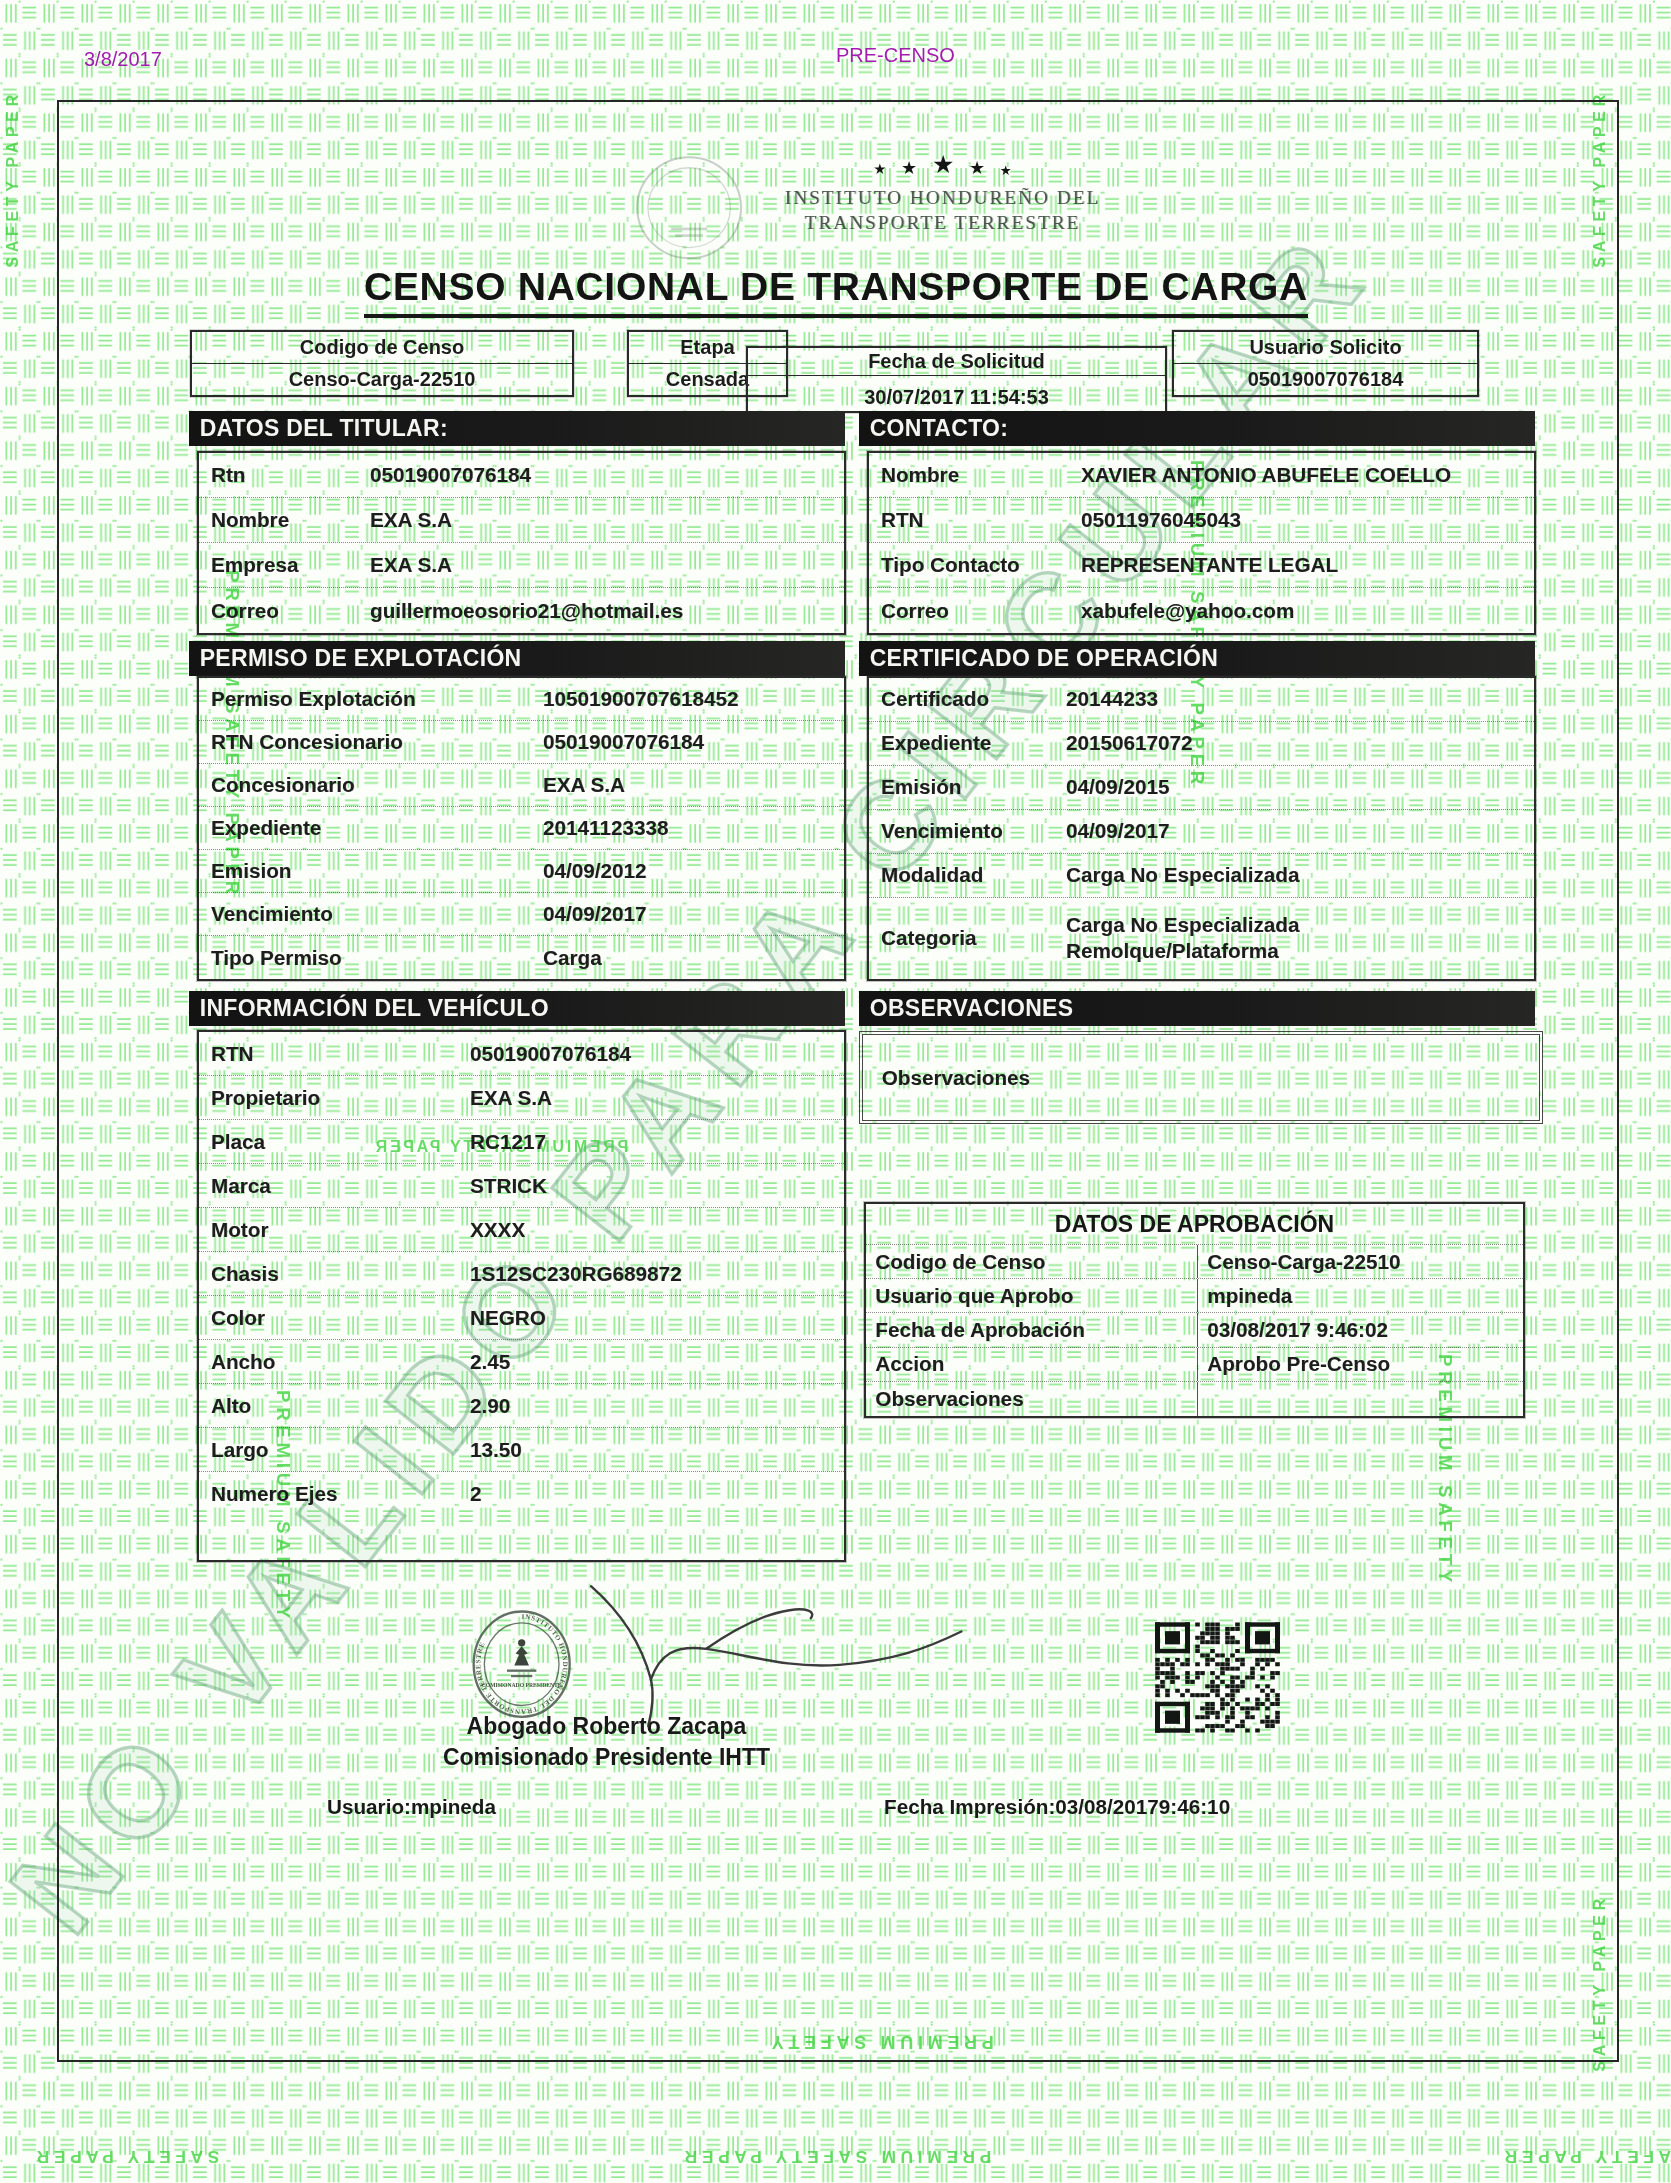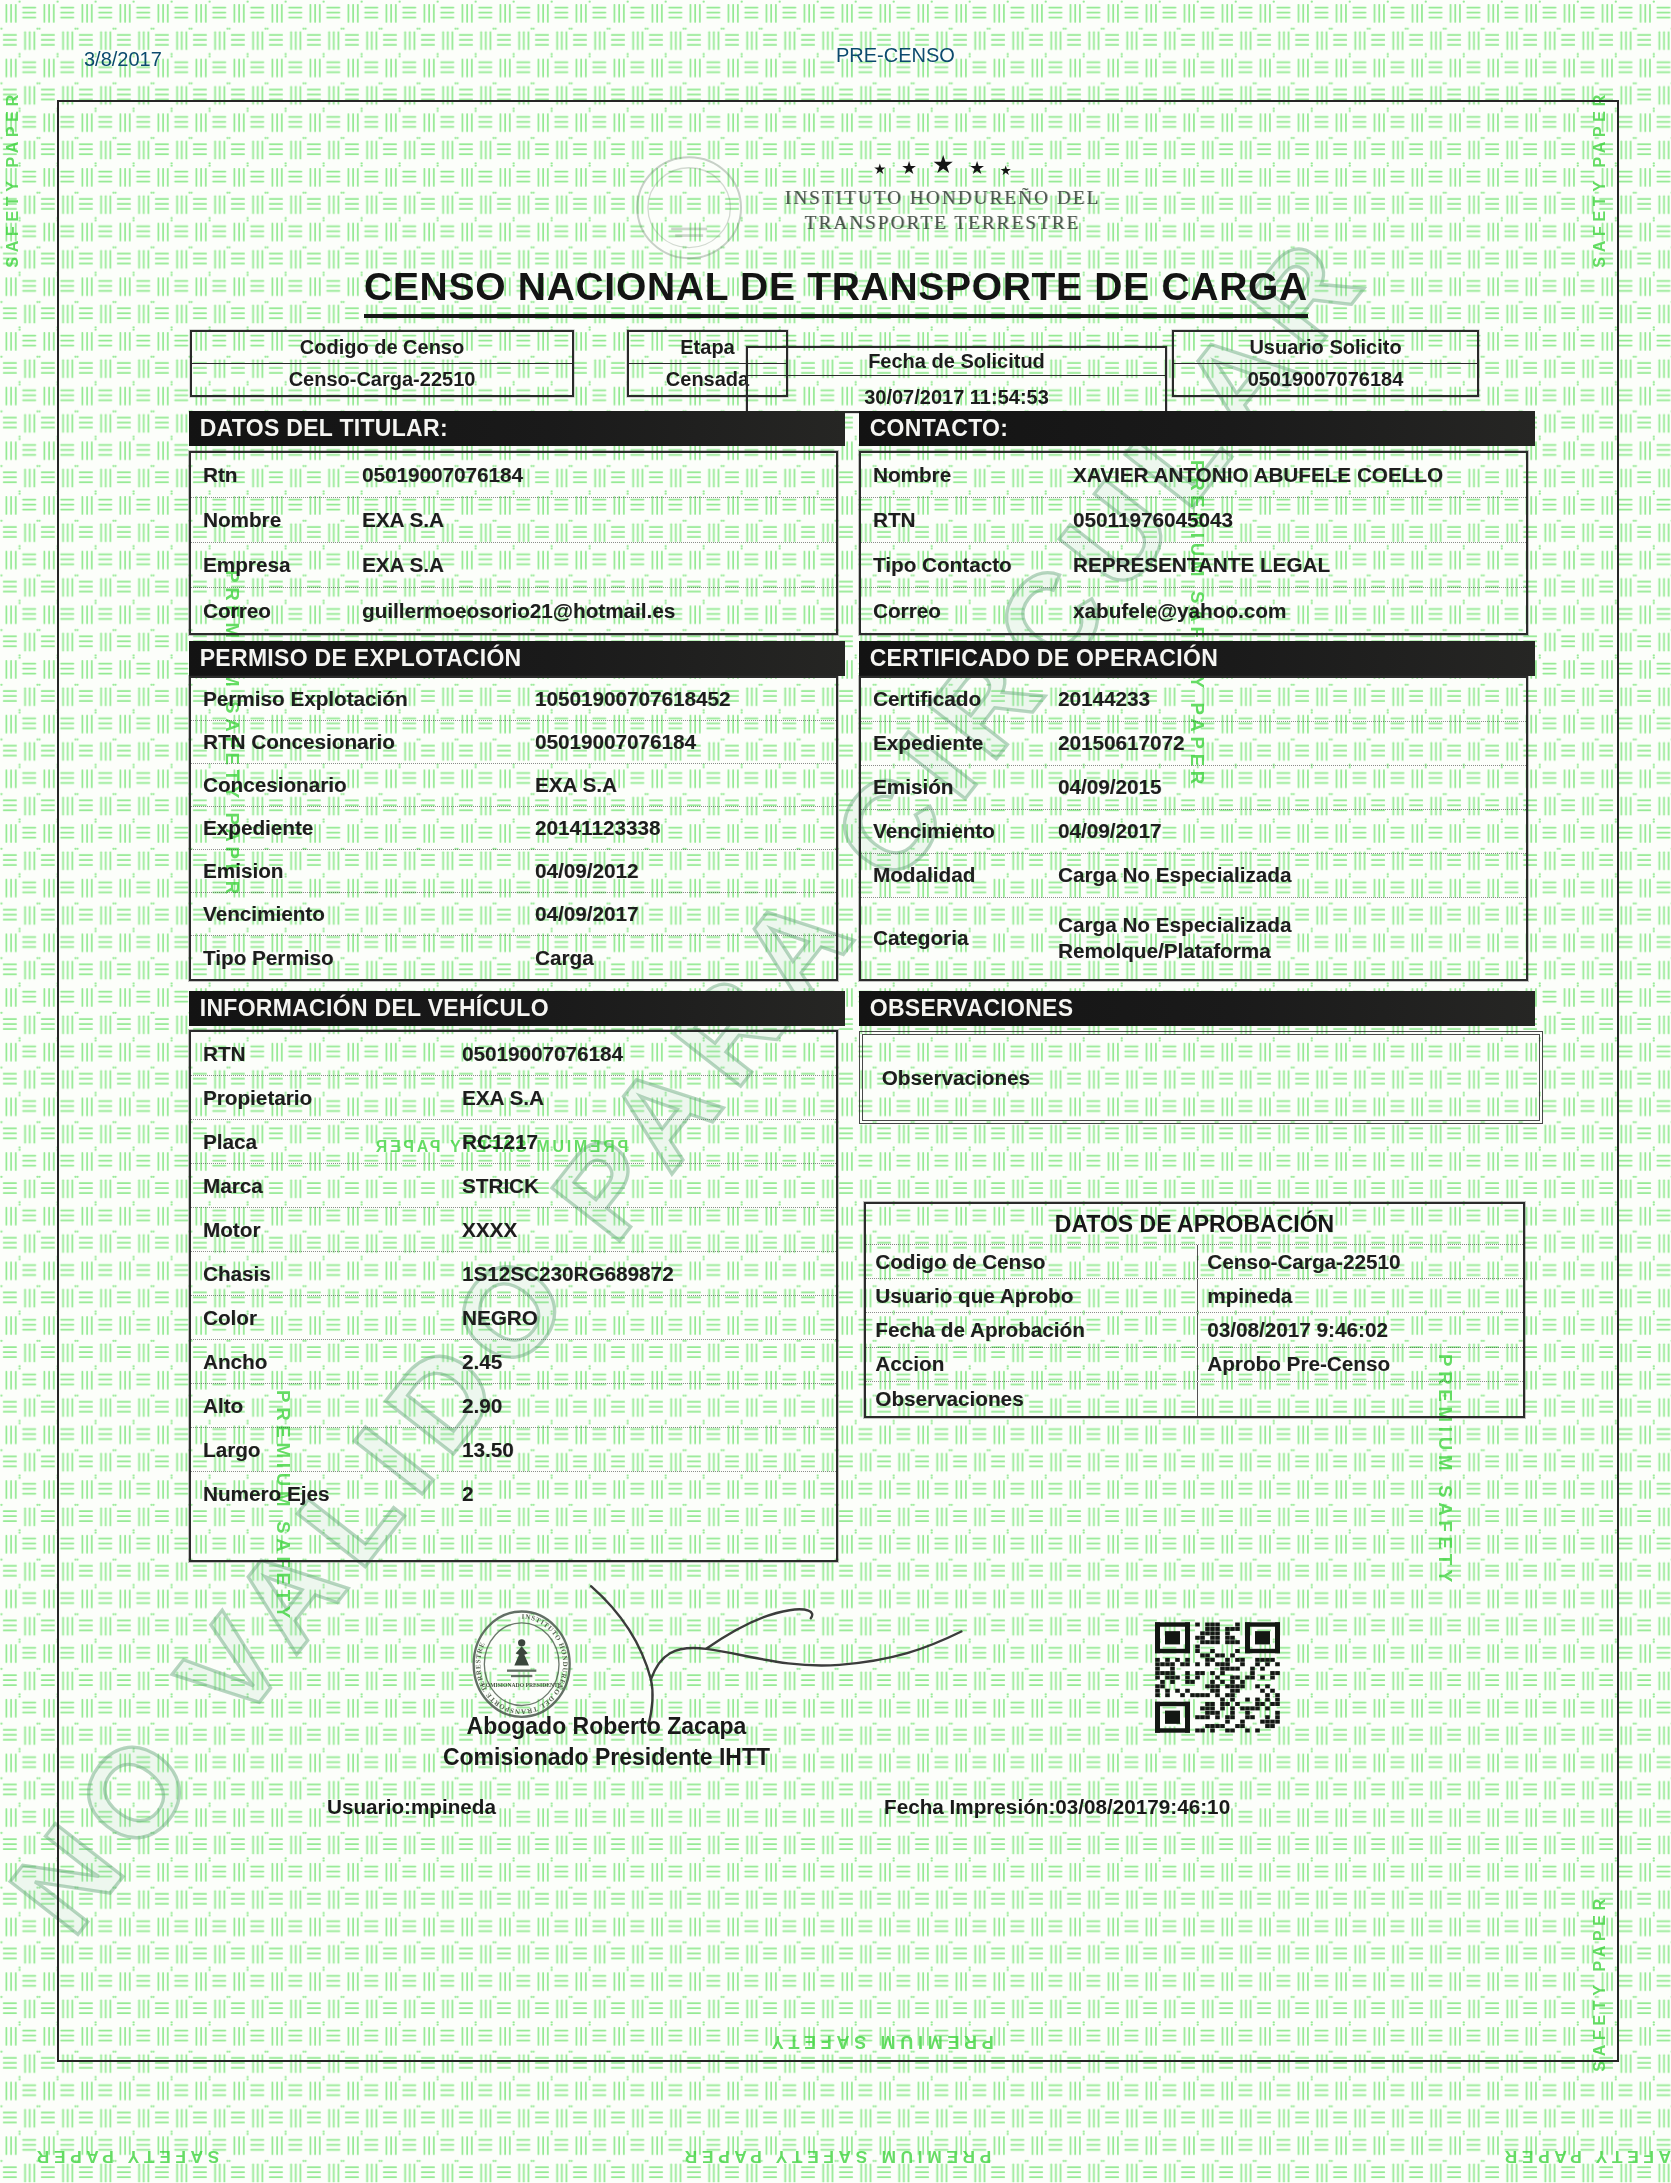--- a/index.html
+++ b/index.html
@@ -16,21 +16,21 @@
   .flip{transform:rotate(180deg);}
   .hmir{transform:scaleX(-1);}
 
   
   .watermark{position:absolute;left:87px;top:1829px;z-index:1;white-space:nowrap;
     font-size:125px;font-weight:800;letter-spacing:16px;line-height:123px;
     transform:rotate(-52deg);transform-origin:0 100%;
     color:rgba(146,202,168,.14);-webkit-text-stroke:3.3px rgba(106,170,128,.48);}
 
   
-  .scanline{position:absolute;font-size:20px;color:#0c4a6e;}
+  .scanline{position:absolute;font-size:20px;color:#a21caf;}
 
   
   .frame{position:absolute;left:57px;top:100px;width:1558px;height:1958px;
          border:2.7px solid #262626;}
 
   .stars{position:absolute;left:836px;top:152px;width:213px;text-align:center;color:#151515;
          display:flex;justify-content:center;align-items:flex-end;gap:14.7px;}
   .stars span{line-height:1;}
   .s1{font-size:14.7px;} .s2{font-size:18px;} .s3{font-size:25px;} .s4{font-size:18px;} .s5{font-size:13.3px;}
   .institute{position:absolute;left:736px;top:185px;width:413px;text-align:center;
@@ -48,21 +48,21 @@
     font-weight:bold;font-size:20px;color:#1c1c1c;}
   .sumcell>div:first-child{border-bottom:1.7px solid #2a2a2a;}
 
   
   .bar{position:absolute;height:35px;display:flex;align-items:center;padding-left:10.7px;
     background:linear-gradient(90deg,#131313 0%,#1a1a1a 55%,#262624 100%);
     color:#f5f5f2;font-weight:bold;font-size:23px;letter-spacing:0.3px;}
 
   
   .box{position:absolute;border:2px solid #2b2b2b;box-shadow:0 0 0 1px rgba(43,43,43,.28);
-       display:grid;}
+       display:grid;margin-left:8px;}
   .row{display:grid;align-items:center;padding:0 12px;
        border-bottom:1.3px dotted rgba(48,48,48,.55);}
   .row:last-child{border-bottom:none;}
   .lab,.val{font-weight:bold;font-size:20.7px;color:#1d1d1d;
             text-shadow:0.4px 0.4px 0 rgba(0,0,0,.25);white-space:nowrap;}
   .cols-titular{grid-template-columns:159px 1fr;}
   .cols-contacto{grid-template-columns:200px 1fr;}
   .cols-permiso{grid-template-columns:332px 1fr;}
   .cols-cert{grid-template-columns:185px 1fr;}
   .cols-veh{grid-template-columns:259px 1fr;}

